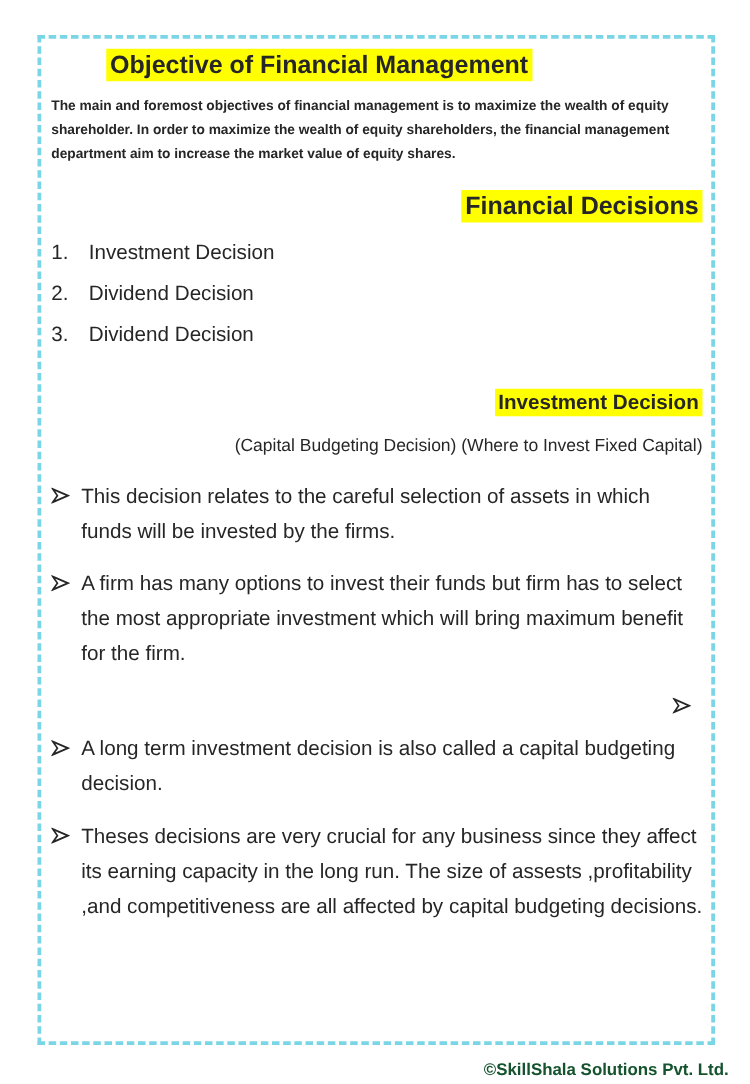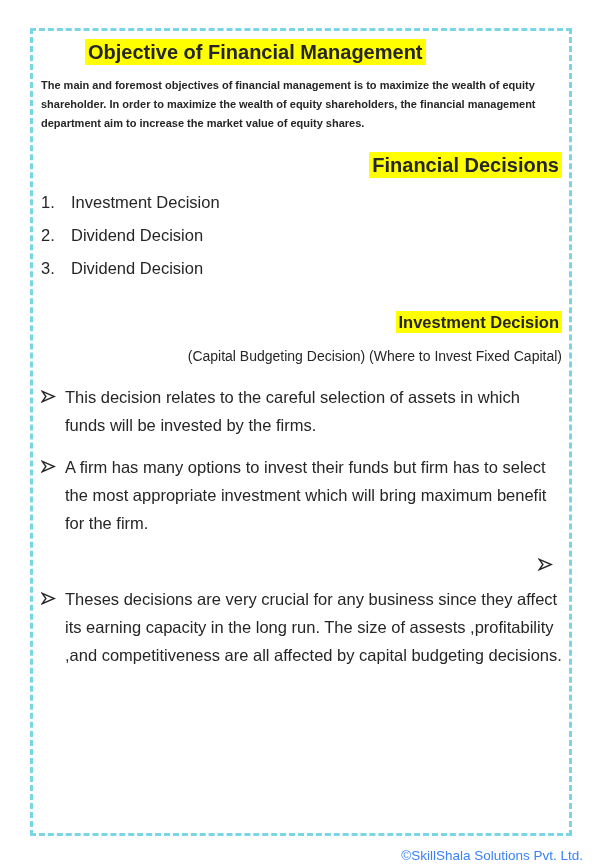--- a/index.html
+++ b/index.html
@@ -78,21 +78,22 @@
     flex: 0 0 24px;
     width: 24px;
     padding-top: 7px;
   }
   .bullet-glyph svg { display: block; }
   .footer {
     position: absolute;
     right: 17px;
     bottom: 4px;
     font-size: 13.5px;
-    color: #3b82f6;
+    color: #14532d;
+    font-weight: bold;
   }
 </style>
 </head>
 <body>
 
 <div class="page">
   <div class="frame">
 
     <div class="h1">
       <span class="hl">Objective of Financial Management</span>
@@ -147,20 +148,28 @@
       </div>
 
       <div class="bullet-item">
         <span class="bullet-glyph">
           <svg width="15" height="13" viewBox="0 0 15 13">
               <path d="M1.3 1.3 L13.4 6.5 L1.3 11.7 L4.9 6.5 Z" fill="#ffffff" stroke="#262626" stroke-width="1.4" stroke-linejoin="miter"></path>
             </svg>
         </span>
       </div>
 
+      <div class="bullet-item">
+        <span class="bullet-glyph">
+          <svg width="15" height="13" viewBox="0 0 15 13">
+              <path d="M1.3 1.3 L13.4 6.5 L1.3 11.7 L4.9 6.5 Z" fill="#ffffff" stroke="#262626" stroke-width="1.4" stroke-linejoin="miter"></path>
+            </svg>
+        </span>
+        <span>A long term investment decision is also called a capital budgeting decision.</span>
+      </div>
 
       <div class="bullet-item">
         <span class="bullet-glyph">
           <svg width="15" height="13" viewBox="0 0 15 13">
               <path d="M1.3 1.3 L13.4 6.5 L1.3 11.7 L4.9 6.5 Z" fill="#ffffff" stroke="#262626" stroke-width="1.4" stroke-linejoin="miter"></path>
             </svg>
         </span>
         <span>Theses decisions are very crucial for any business since they affect its earning capacity in the long run. The size of assests ,profitability ,and competitiveness are all affected by capital budgeting decisions.</span>
       </div>
 

